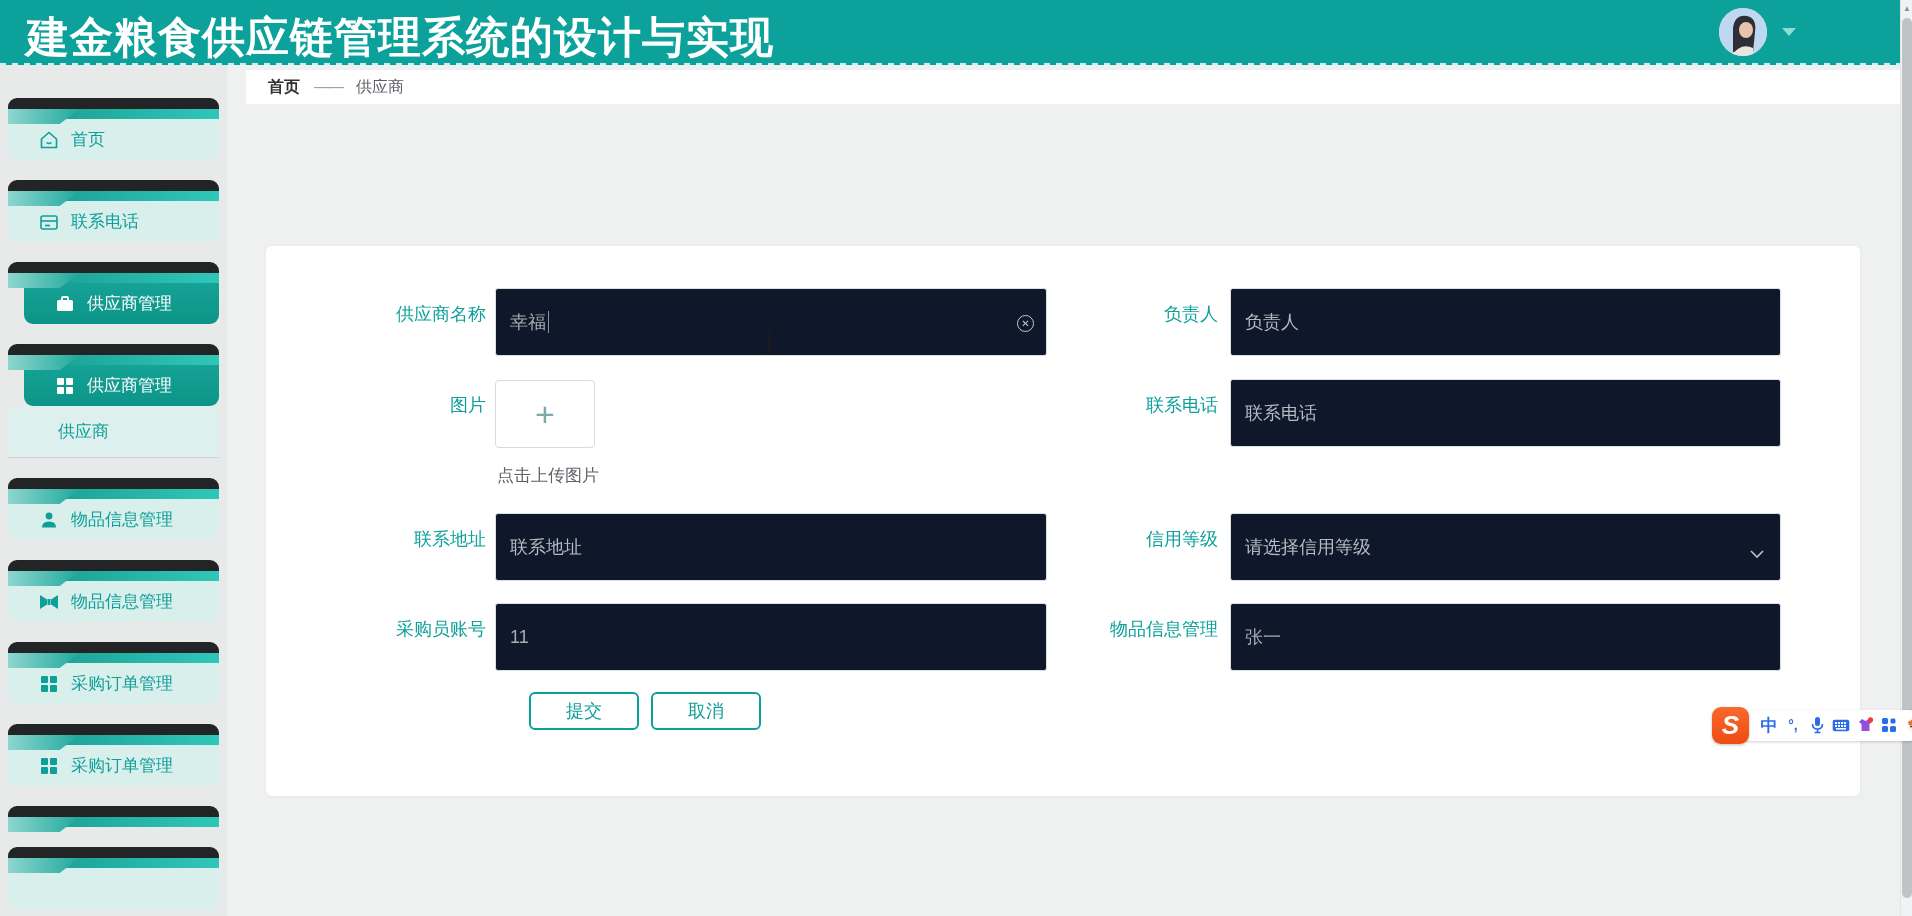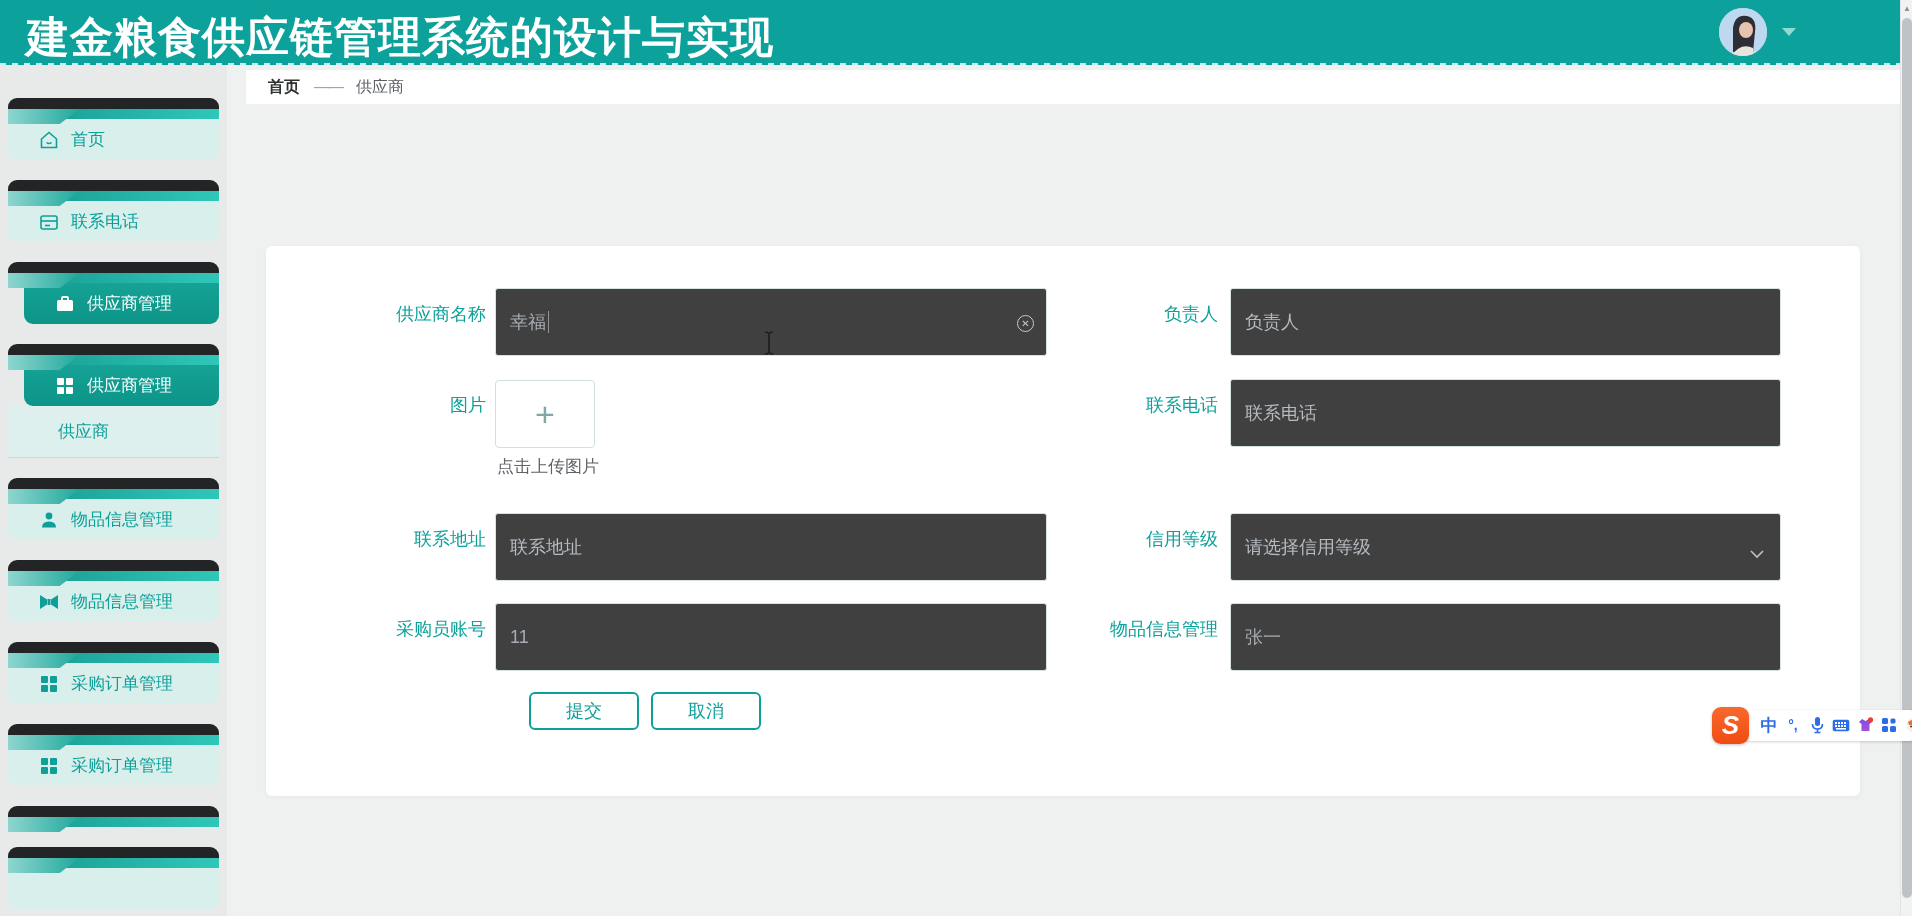--- a/index.html
+++ b/index.html
@@ -63,37 +63,37 @@
   .bc-sep { color:#9fa3a8; margin:0 14px; letter-spacing:-2px; }
   .bc-cur { color:#5a5e63; }
 
   
   .card { position:absolute; left:39px; top:181px; width:1594px; height:550px;
     background:#fff; border-radius:6px; box-shadow:0 1px 5px rgba(0,0,0,.04); }
   .flabel { position:absolute; color:#0da19a; font-size:18px; text-align:right;
     padding-top:14px; height:68px; }
   .flabel.lcol { left:40px; width:180px; }
   .flabel.rcol { left:770px; width:182px; }
-  .inp { position:absolute; height:68px; width:552px; background:#404040;
+  .inp { position:absolute; height:68px; width:552px; background:#0f172a;
     border:1px solid #d8e2e1; border-radius:3px; display:flex; align-items:center;
     padding:0 14px; font-size:18px; }
   .inp.lcol { left:229px; } .inp.rcol { left:964px; width:551px; }
   .ph  { color:#b5bbc1; } .val { color:#a6acb1; }
   .caret-line { width:1px; height:22px; background:#8f9499; margin-left:2px; }
   .clear-ic { position:absolute; right:12px; top:26px; width:17px; height:17px;
     border:1px solid #c6cbd1; border-radius:50%; color:#c6cbd1; font-size:10px;
     line-height:15px; text-align:center; }
   .chev { position:absolute; right:16px; top:29px; color:#bcc1c7; }
   .r1 { top:42px; } .r2 { top:133px; } .r3 { top:267px; } .r4 { top:357px; }
 
   .upload-box { position:absolute; left:229px; top:134px; width:100px; height:68px;
     border:1px solid #d3dedd; border-radius:4px; background:#fff;
     display:flex; align-items:center; justify-content:center; cursor:pointer; }
   .plus { color:#7fa9a6; font-size:34px; font-weight:300; line-height:30px; }
-  .upload-hint { position:absolute; left:231px; top:209px; color:#5f6368; font-size:17px; }
+  .upload-hint { position:absolute; left:231px; top:218px; color:#5f6368; font-size:17px; }
 
   .btn { position:absolute; top:446px; width:110px; height:38px; background:#fff;
     border:2px solid #0f9f99; border-radius:6px; color:#0f9f99; font-size:18px;
     font-family:"Liberation Sans", sans-serif; cursor:pointer;margin-left:34px; }
   .btn-submit { left:229px; } .btn-cancel { left:351px; }
 
   
   .ibeam { position:absolute; left:762px; top:330px; z-index:50; color:#1c1c1c; }
 
   

